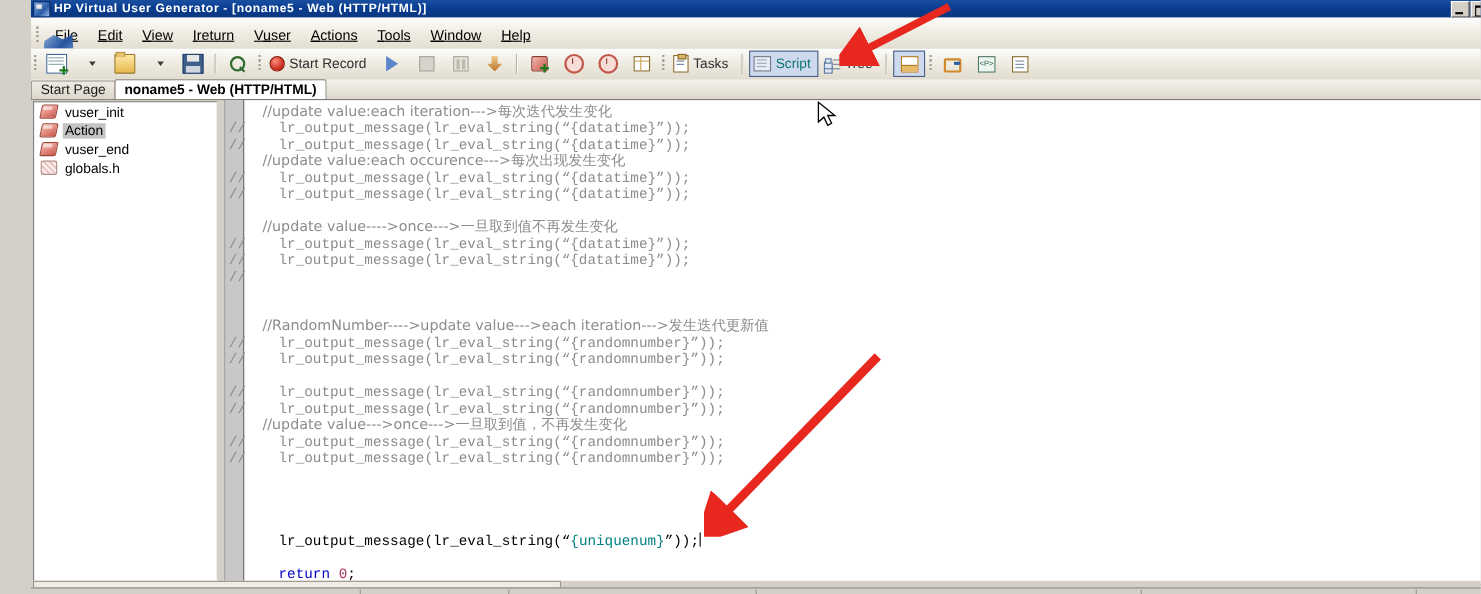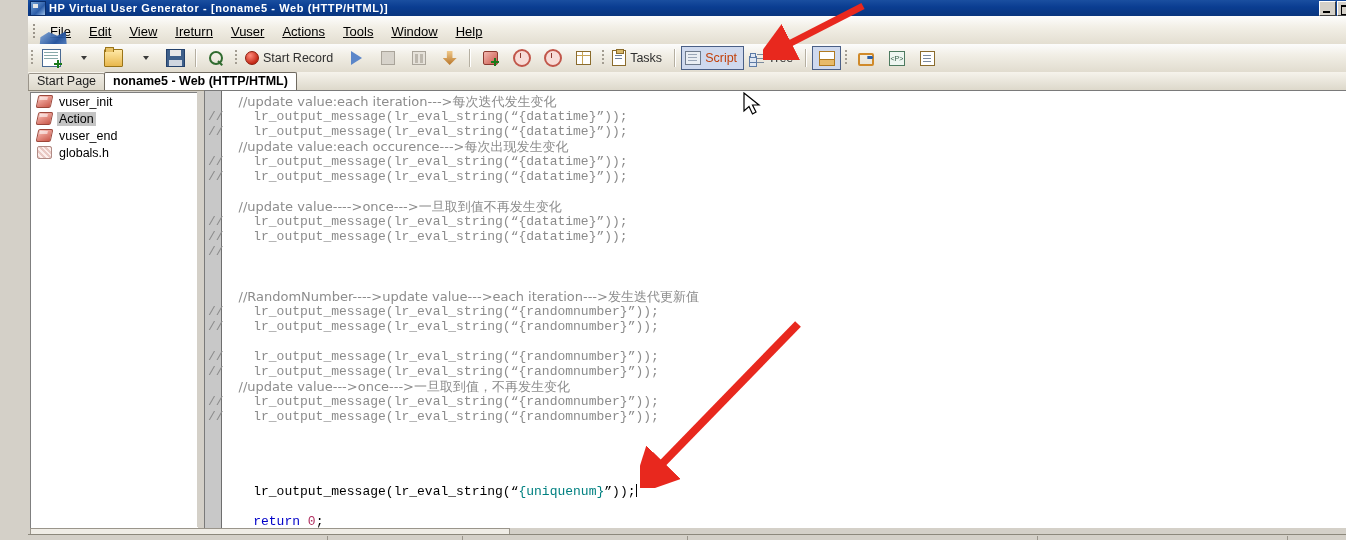--- a/index.html
+++ b/index.html
@@ -81,21 +81,21 @@
   }
   .tbtn{
     height:22px;min-width:23px;display:flex;align-items:center;justify-content:center;
     padding:0 2px;margin:0 1px;border:1px solid transparent;position:relative;
   }
   .tbtn.sel{
     background:#cfd9ee;border:1px solid #4a5f86;
   }
   .tbtn.lbl{padding:0 6px 0 3px;gap:4px;}
   .tbtn .txt{font-size:12.5px;color:#2f2f2f;white-space:nowrap;}
-  .tbtn.sel .txt{color:#c2410c;}
+  .tbtn.sel .txt{color:#0f766e;}
   .tsep{width:1px;height:18px;background:#b5afa1;margin:0 4px;border-right:1px solid #fff;}
   .caret{
     width:0;height:0;border-left:3px solid transparent;border-right:3px solid transparent;
     border-top:4px solid #3a3a3a;margin-left:2px;
   }
   .ic{width:17px;height:16px;position:relative;display:inline-block;flex:none;}
 
   
   .ic-page{background:#fff;border:1px solid #4a6a93;}
   .ic-page:after{content:"";position:absolute;left:1px;top:2px;right:2px;height:1px;

